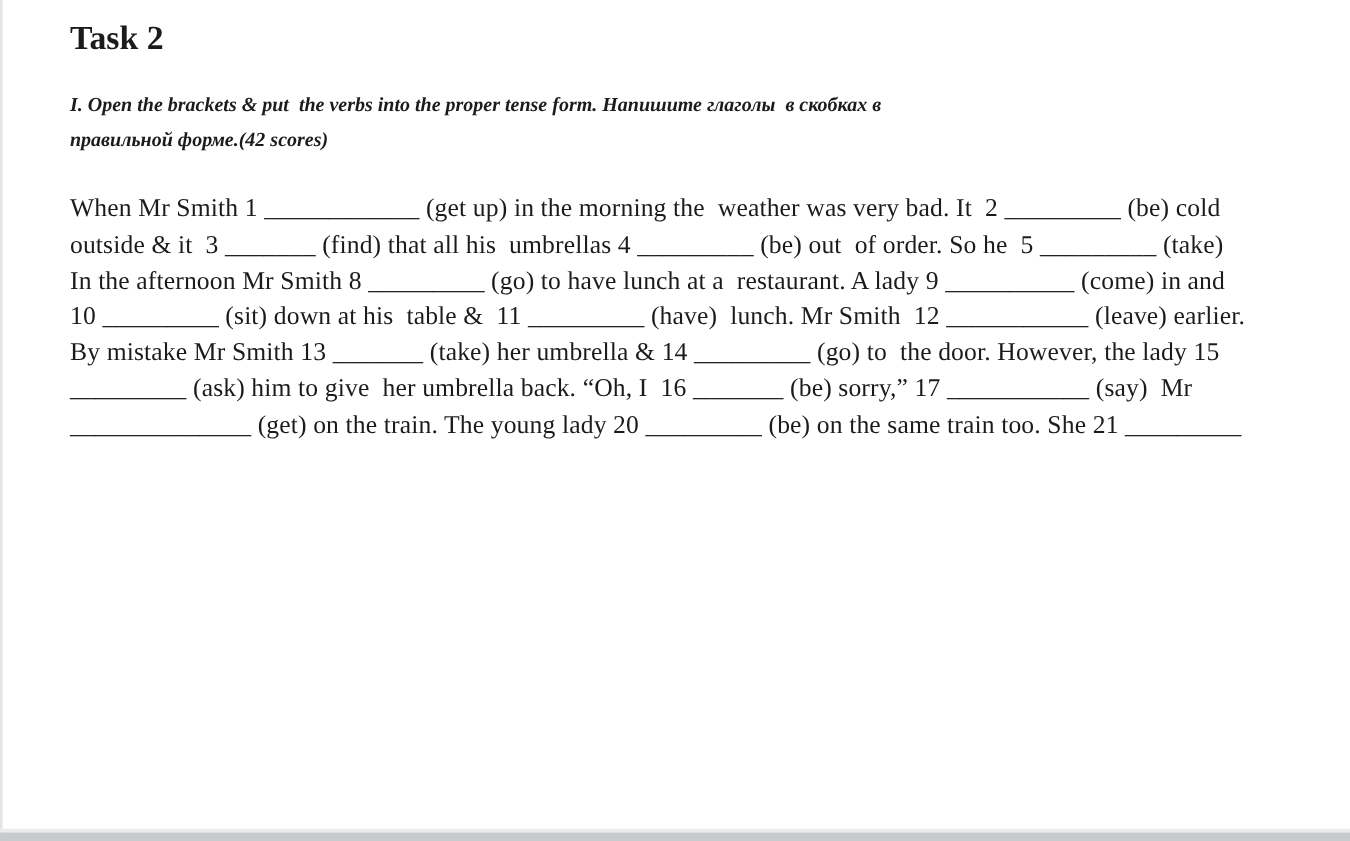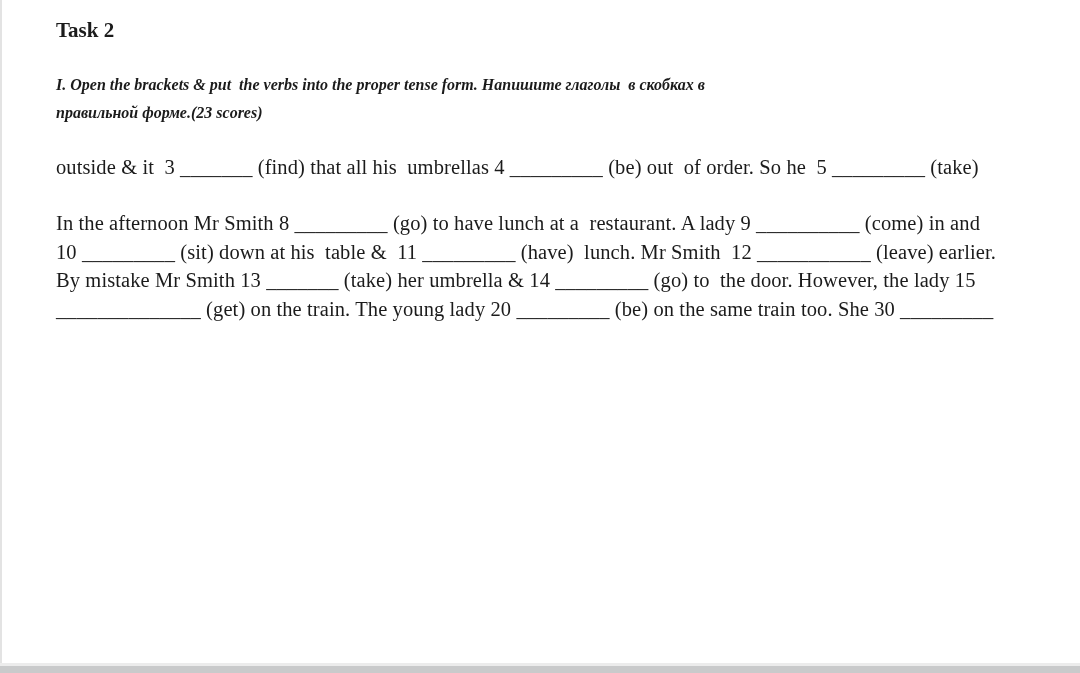--- a/index.html
+++ b/index.html
@@ -18,21 +18,21 @@
   .page {
     position: absolute;
     top: 0; left: 0; right: 0; bottom: 0;
     background: #ffffff;
     border-left: 2px solid #e3e3e3;
     box-sizing: border-box;
     padding: 16px 40px 0 54px;
   }
   .task-title {
     font-weight: bold;
-    font-size: 21px;
+    font-size: 27px;
     line-height: 28px;
     margin-bottom: 27px;
     white-space: pre-wrap;
   }
   .instruction {
     font-weight: bold;
     font-style: italic;
     font-size: 16px;
     line-height: 28px;
     margin-bottom: 26px;
@@ -40,21 +40,20 @@
   .instruction .line,
   .paragraph .line {
     white-space: pre-wrap;
   }
   .paragraph {
     font-size: 20.5px;
     line-height: 28.8px;
     letter-spacing: 0.1px;
   }
   .paragraph + .paragraph {
-    margin-top: 27px;
   }
   .bottom-strip-light {
     position: absolute;
     left: 0; right: 0;
     bottom: 7px;
     height: 3px;
     background: #ececec;
   }
   .bottom-strip {
     position: absolute;
@@ -66,30 +65,32 @@
 </style>
 </head>
 <body>
 
 <div class="page">
 
   <div class="task-title">Task 2</div>
 
   <div class="instruction">
     <div class="line">I. Open the brackets &amp; put  the verbs into the proper tense form. Напишите глаголы  в скобках в</div>
-    <div class="line">правильной форме.(23 scores)</div>
+    <div class="line">правильной форме.(42 scores)</div>
   </div>
 
   <div class="paragraph">
+    <div class="line">When Mr Smith 1 ____________ (get up) in the morning the  weather was very bad. It  2 _________ (be) cold</div>
     <div class="line">outside &amp; it  3 _______ (find) that all his  umbrellas 4 _________ (be) out  of order. So he  5 _________ (take)</div>
   </div>
 
   <div class="paragraph">
     <div class="line">In the afternoon Mr Smith 8 _________ (go) to have lunch at a  restaurant. A lady 9 __________ (come) in and</div>
     <div class="line">10 _________ (sit) down at his  table &amp;  11 _________ (have)  lunch. Mr Smith  12 ___________ (leave) earlier.</div>
     <div class="line">By mistake Mr Smith 13 _______ (take) her umbrella &amp; 14 _________ (go) to  the door. However, the lady 15</div>
-    <div class="line">______________ (get) on the train. The young lady 20 _________ (be) on the same train too. She 30 _________</div>
+    <div class="line">_________ (ask) him to give  her umbrella back. “Oh, I  16 _______ (be) sorry,” 17 ___________ (say)  Mr</div>
+    <div class="line">______________ (get) on the train. The young lady 20 _________ (be) on the same train too. She 21 _________</div>
   </div>
 
 </div>
 
 <div class="bottom-strip-light"></div>
 <div class="bottom-strip"></div>
 
 </body></html>

